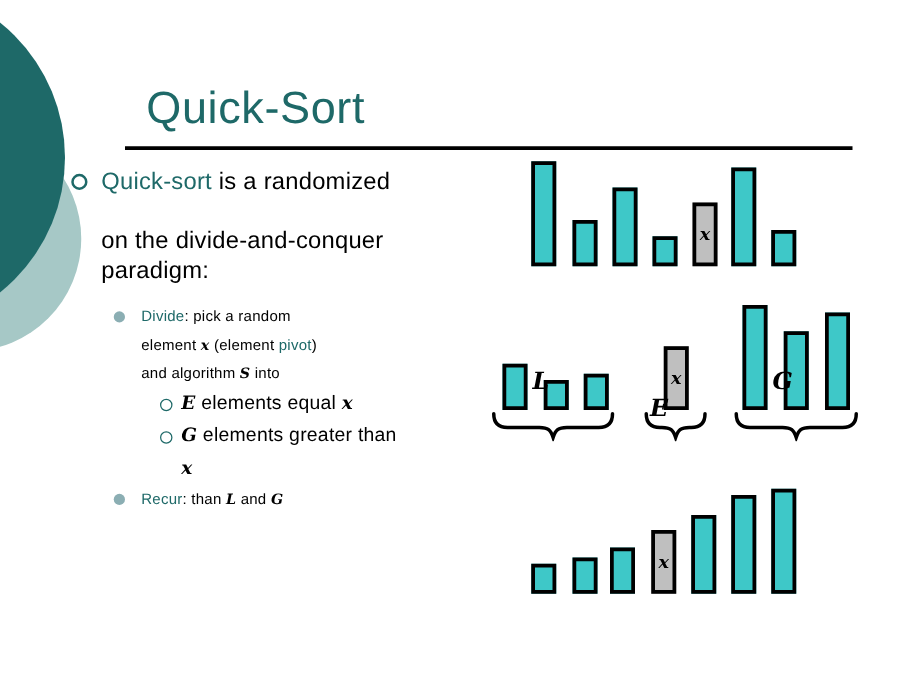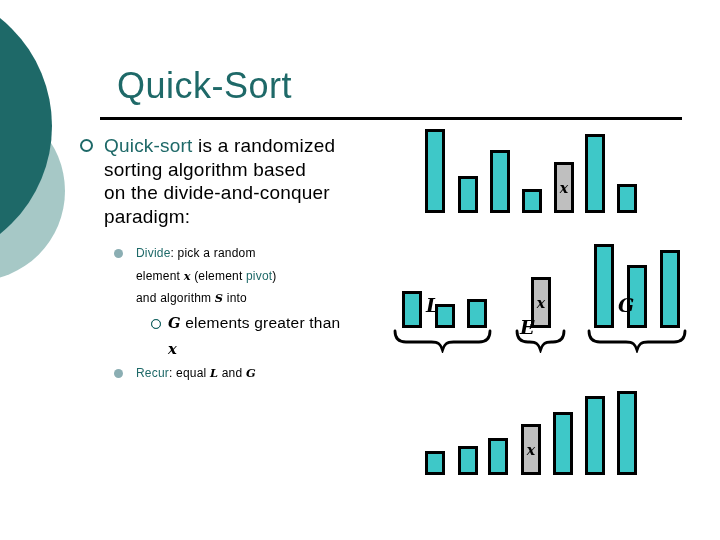--- a/index.html
+++ b/index.html
@@ -15,21 +15,21 @@
   
   #slide-title{
     position:absolute;left:117px;top:66px;z-index:3;
     font-size:36px;line-height:40px;letter-spacing:0.5px;color:#1E6968;
   }
   #title-underline{
     position:absolute;left:100px;top:117px;width:582px;height:3px;background:#000;z-index:3;
   }
 
   
-  #bullet-list{position:absolute;left:79px;top:134px;width:345px;z-index:4;}
+  #bullet-list{position:absolute;left:56px;top:134px;width:345px;z-index:4;}
   .item{position:relative;}
   .item .txt{display:block;}
   .l1{font-size:19px;line-height:23.5px;letter-spacing:0.2px;padding-left:25px;}
   .l2{font-size:12px;line-height:22.5px;letter-spacing:0.2px;padding-left:57px;}
   .l3{font-size:15.5px;line-height:26px;letter-spacing:0.2px;padding-left:89px;}
   .l1 + .l2{margin-top:14px;}
   .bullet{position:absolute;box-sizing:border-box;border-radius:50%;}
   .ring-large{left:1px;top:5px;width:13px;height:13px;border:2.4px solid #1E6968;}
   .dot{left:35px;top:7px;width:9px;height:9px;background:#8BAEB3;}
   .ring-small{left:72px;top:9px;width:10px;height:10px;border:1.8px solid #1E6968;}
@@ -59,36 +59,37 @@
 <div id="stage">
   <div class="circle" id="circle-light"></div>
   <div class="circle" id="circle-dark"></div>
 
   <div id="slide-title">Quick-Sort</div>
   <div id="title-underline"></div>
 
   <div id="bullet-list">
       <div class="item l1">
         <span class="bullet ring-large"></span>
-        <span class="txt"><span class="kw">Quick-sort</span><span> is a randomized</span><br><span>sorting algorithm based</span><br><span>on the divide-and-conquer</span><br><span>paradigm:</span></span>
+        <span class="txt"><span class="kw">Quick-sort</span><span> is a randomized</span><br><br><span>on the divide-and-conquer</span><br><span>paradigm:</span></span>
       </div>
       <div class="item l2">
         <span class="bullet dot"></span>
         <span class="txt"><span class="kw">Divide</span><span>: pick a random</span><br><span>element </span><span class="math">x</span><span> (element </span><span class="kw">pivot</span><span>)</span><br><span>and algorithm </span><span class="math">S</span><span> into</span></span>
       </div>
       <div class="item l3">
         <span class="bullet ring-small"></span>
+        <span class="txt"><span class="math">E</span><span> elements equal </span><span class="math">x</span></span>
       </div>
       <div class="item l3">
         <span class="bullet ring-small"></span>
         <span class="txt"><span class="math">G</span><span> elements greater than</span><br><span class="math">x</span></span>
       </div>
       <div class="item l2">
         <span class="bullet dot"></span>
-        <span class="txt"><span class="kw">Recur</span><span>: equal </span><span class="math">L</span><span> and </span><span class="math">G</span></span>
+        <span class="txt"><span class="kw">Recur</span><span>: than </span><span class="math">L</span><span> and </span><span class="math">G</span></span>
       </div>
     </div>
 
   <div id="diagram">
       <div class="bar" style="left: 425px; top: 129px; width: 20px; height: 84px;"></div>
       <div class="bar" style="left: 458px; top: 176px; width: 20px; height: 37px;"></div>
       <div class="bar" style="left: 490px; top: 150px; width: 20px; height: 63px;"></div>
       <div class="bar" style="left: 522px; top: 189px; width: 20px; height: 24px;"></div>
       <div class="bar pivot" style="left: 554px; top: 162px; width: 20px; height: 51px;">
         <span class="bar-x-label">x</span>

